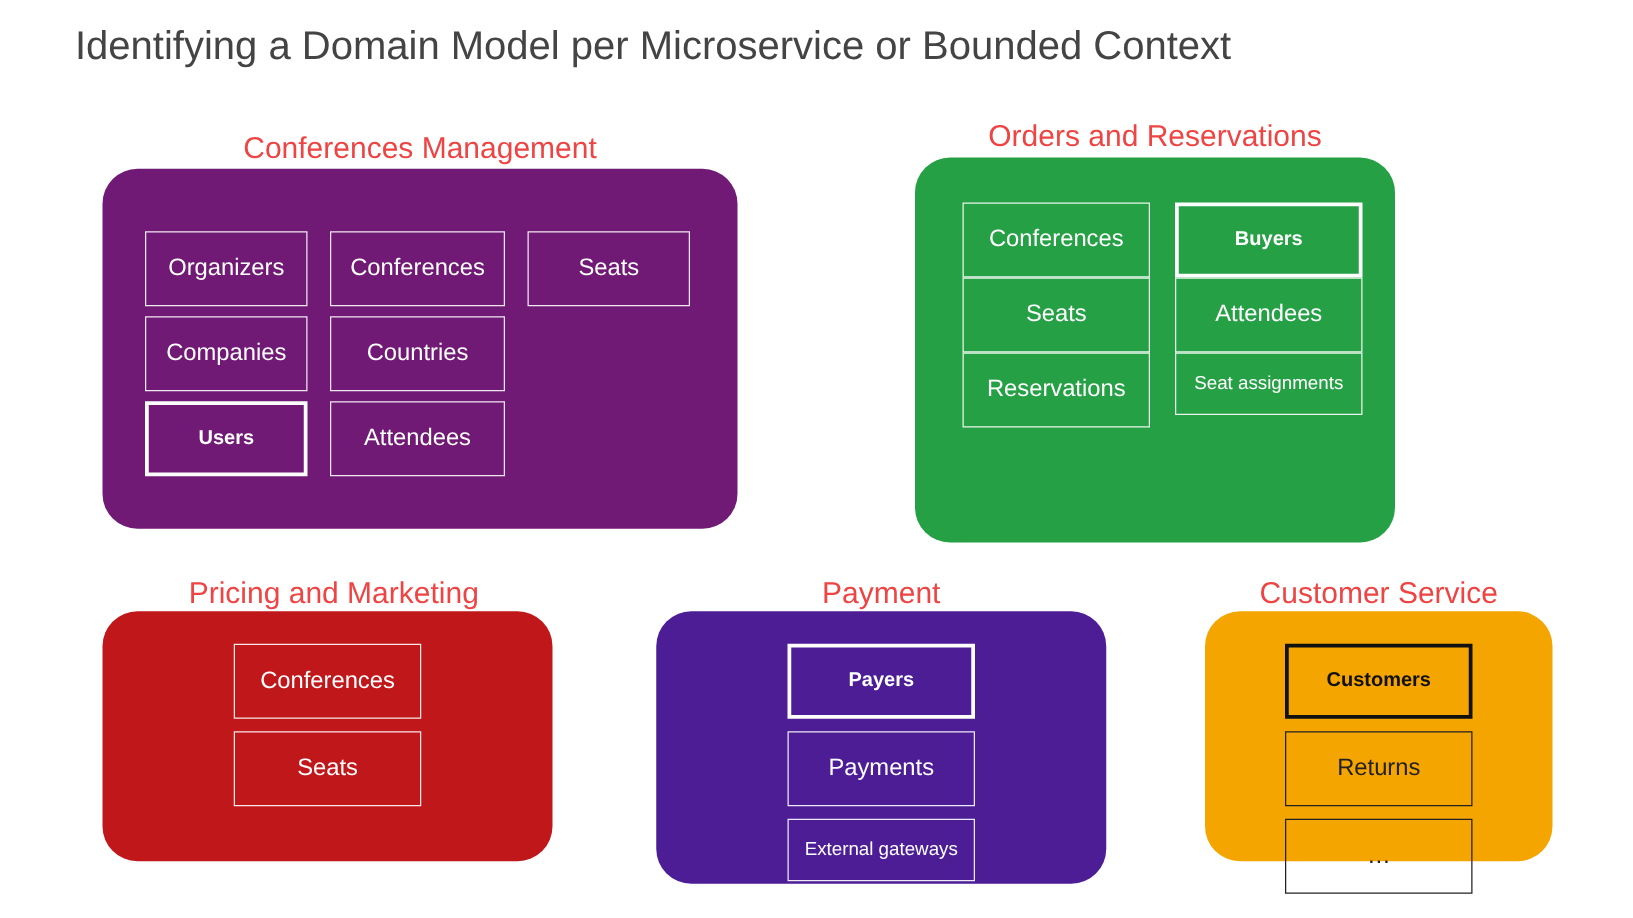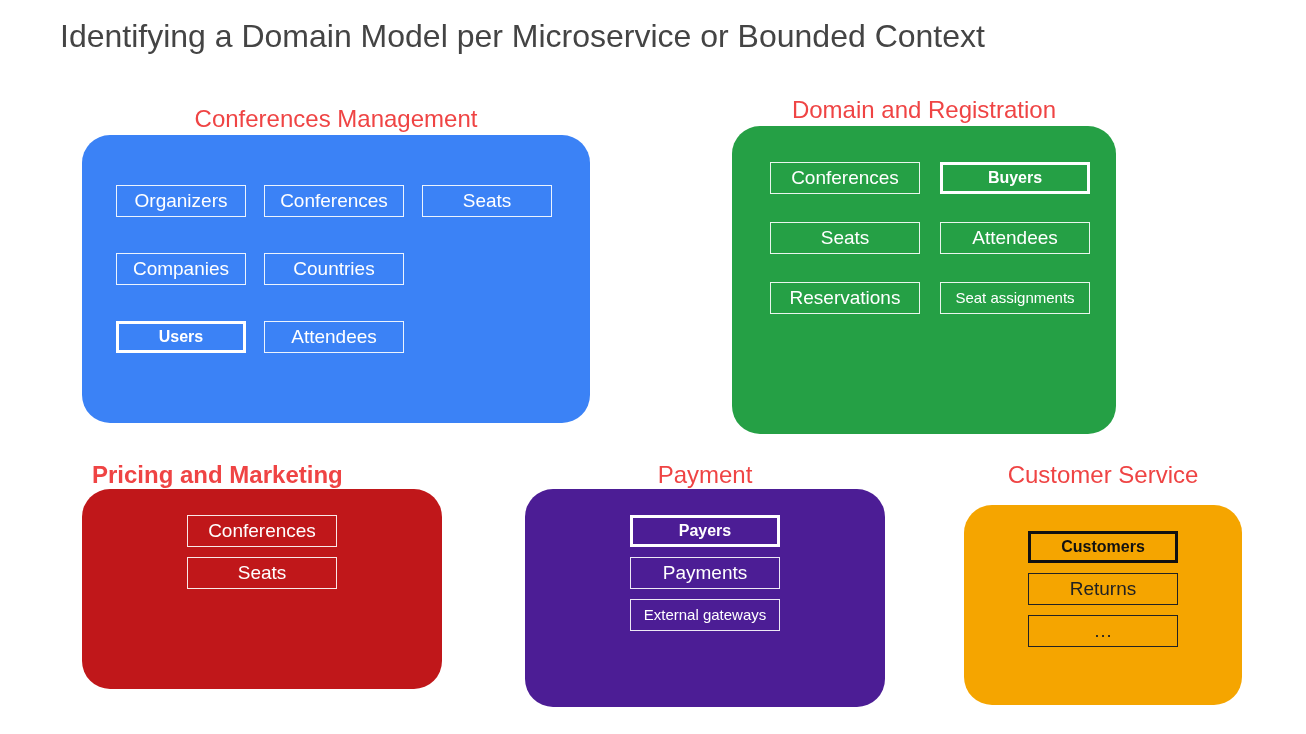--- a/index.html
+++ b/index.html
@@ -30,21 +30,21 @@
     font-weight: 400;
     color: #ef4444;
     text-align: center;
     width: 100%;
     left: 0;
   }
 
   
   .cm-wrap { position: absolute; left: 82px; top: 135px; width: 508px; }
   .cm-wrap .ctx-title { top: -30px; }
-  .cm { background: #3b82f6; width: 508px; height: 288px; }
+  .cm { background: #701a75; width: 508px; height: 288px; }
   .cm-grid {
     display: grid;
     grid-template-columns: 130px 140px 130px;
     grid-auto-rows: 48px;
     gap: 20px 18px;
     padding: 28px 8px 8px 14px;
   }
 
   
   .or-wrap { position: absolute; left: 732px; top: 126px; width: 384px; }
@@ -53,55 +53,55 @@
   .or-grid {
     display: grid;
     grid-template-columns: 150px 150px;
     grid-auto-rows: 44px;
     gap: 16px 20px;
     padding: 14px 10px 8px 18px;
   }
 
   
   .pm-wrap { position: absolute; left: 82px; top: 489px; width: 360px; }
-  .pm-wrap .ctx-title { top: -28px; text-align: left; padding-left: 10px; font-weight: bold;}
+  .pm-wrap .ctx-title { top: -28px; text-align: center; padding-left: 10px;}
   .pm { background: #c0171a; width: 360px; height: 200px; }
   .pm-col { display: flex; flex-direction: column; gap: 10px; align-items: center; padding-top: 4px;}
 
   
   .py-wrap { position: absolute; left: 525px; top: 489px; width: 360px; }
   .py-wrap .ctx-title { top: -28px; }
   .py { background: #4c1d95; width: 360px; height: 218px; }
   .py-col { display: flex; flex-direction: column; gap: 10px; align-items: center; padding-top: 4px;}
 
   
   .cs-wrap { position: absolute; left: 964px; top: 489px; width: 278px; }
   .cs-wrap .ctx-title { top: -28px; }
-  .cs { background: #f5a500; width: 278px; height: 200px; margin-top: 16px; }
+  .cs { background: #f5a500; width: 278px; height: 200px; }
   .cs-col { display: flex; flex-direction: column; gap: 10px; align-items: center; padding-top: 4px;}
 
   .ent {
     border: 1px solid rgba(255,255,255,0.9);
     color: #fff;
     font-size: 19px;
     font-weight: 400;
     display: flex;
     align-items: center;
     justify-content: center;
     text-align: center;
-    height: 32px;
+    height: 60px;
     min-width: 120px;
     padding: 0 8px;
   }
   .ent.hl {
     border: 3px solid #fff;
     font-weight: 700;
     font-size: 16px;
   }
-  .ent.small { font-size: 15px; line-height: 1.1; height: 32px; }
+  .ent.small { font-size: 15px; line-height: 1.1; height: 50px; }
 
   .pm .ent, .py .ent { width: 150px; }
   .cs .ent { width: 150px; border-color: #222; color: #222; }
   .cs .ent.hl { border: 3px solid #111; color: #111; font-weight:700;}
 </style>
 </head>
 <body>
 
 <div class="title">Identifying a Domain Model per Microservice or Bounded Context</div>
 
@@ -115,21 +115,21 @@
       <div class="ent">Companies</div>
       <div class="ent">Countries</div>
       <div></div>
       <div class="ent hl">Users</div>
       <div class="ent">Attendees</div>
     </div>
   </div>
 </div>
 
 <div class="or-wrap">
-  <div class="ctx-title">Domain and Registration</div>
+  <div class="ctx-title">Orders and Reservations</div>
   <div class="context or">
     <div class="or-grid">
       <div class="ent">Conferences</div>
       <div class="ent hl">Buyers</div>
       <div class="ent">Seats</div>
       <div class="ent">Attendees</div>
       <div class="ent">Reservations</div>
       <div class="ent small">Seat assignments</div>
     </div>
   </div>

